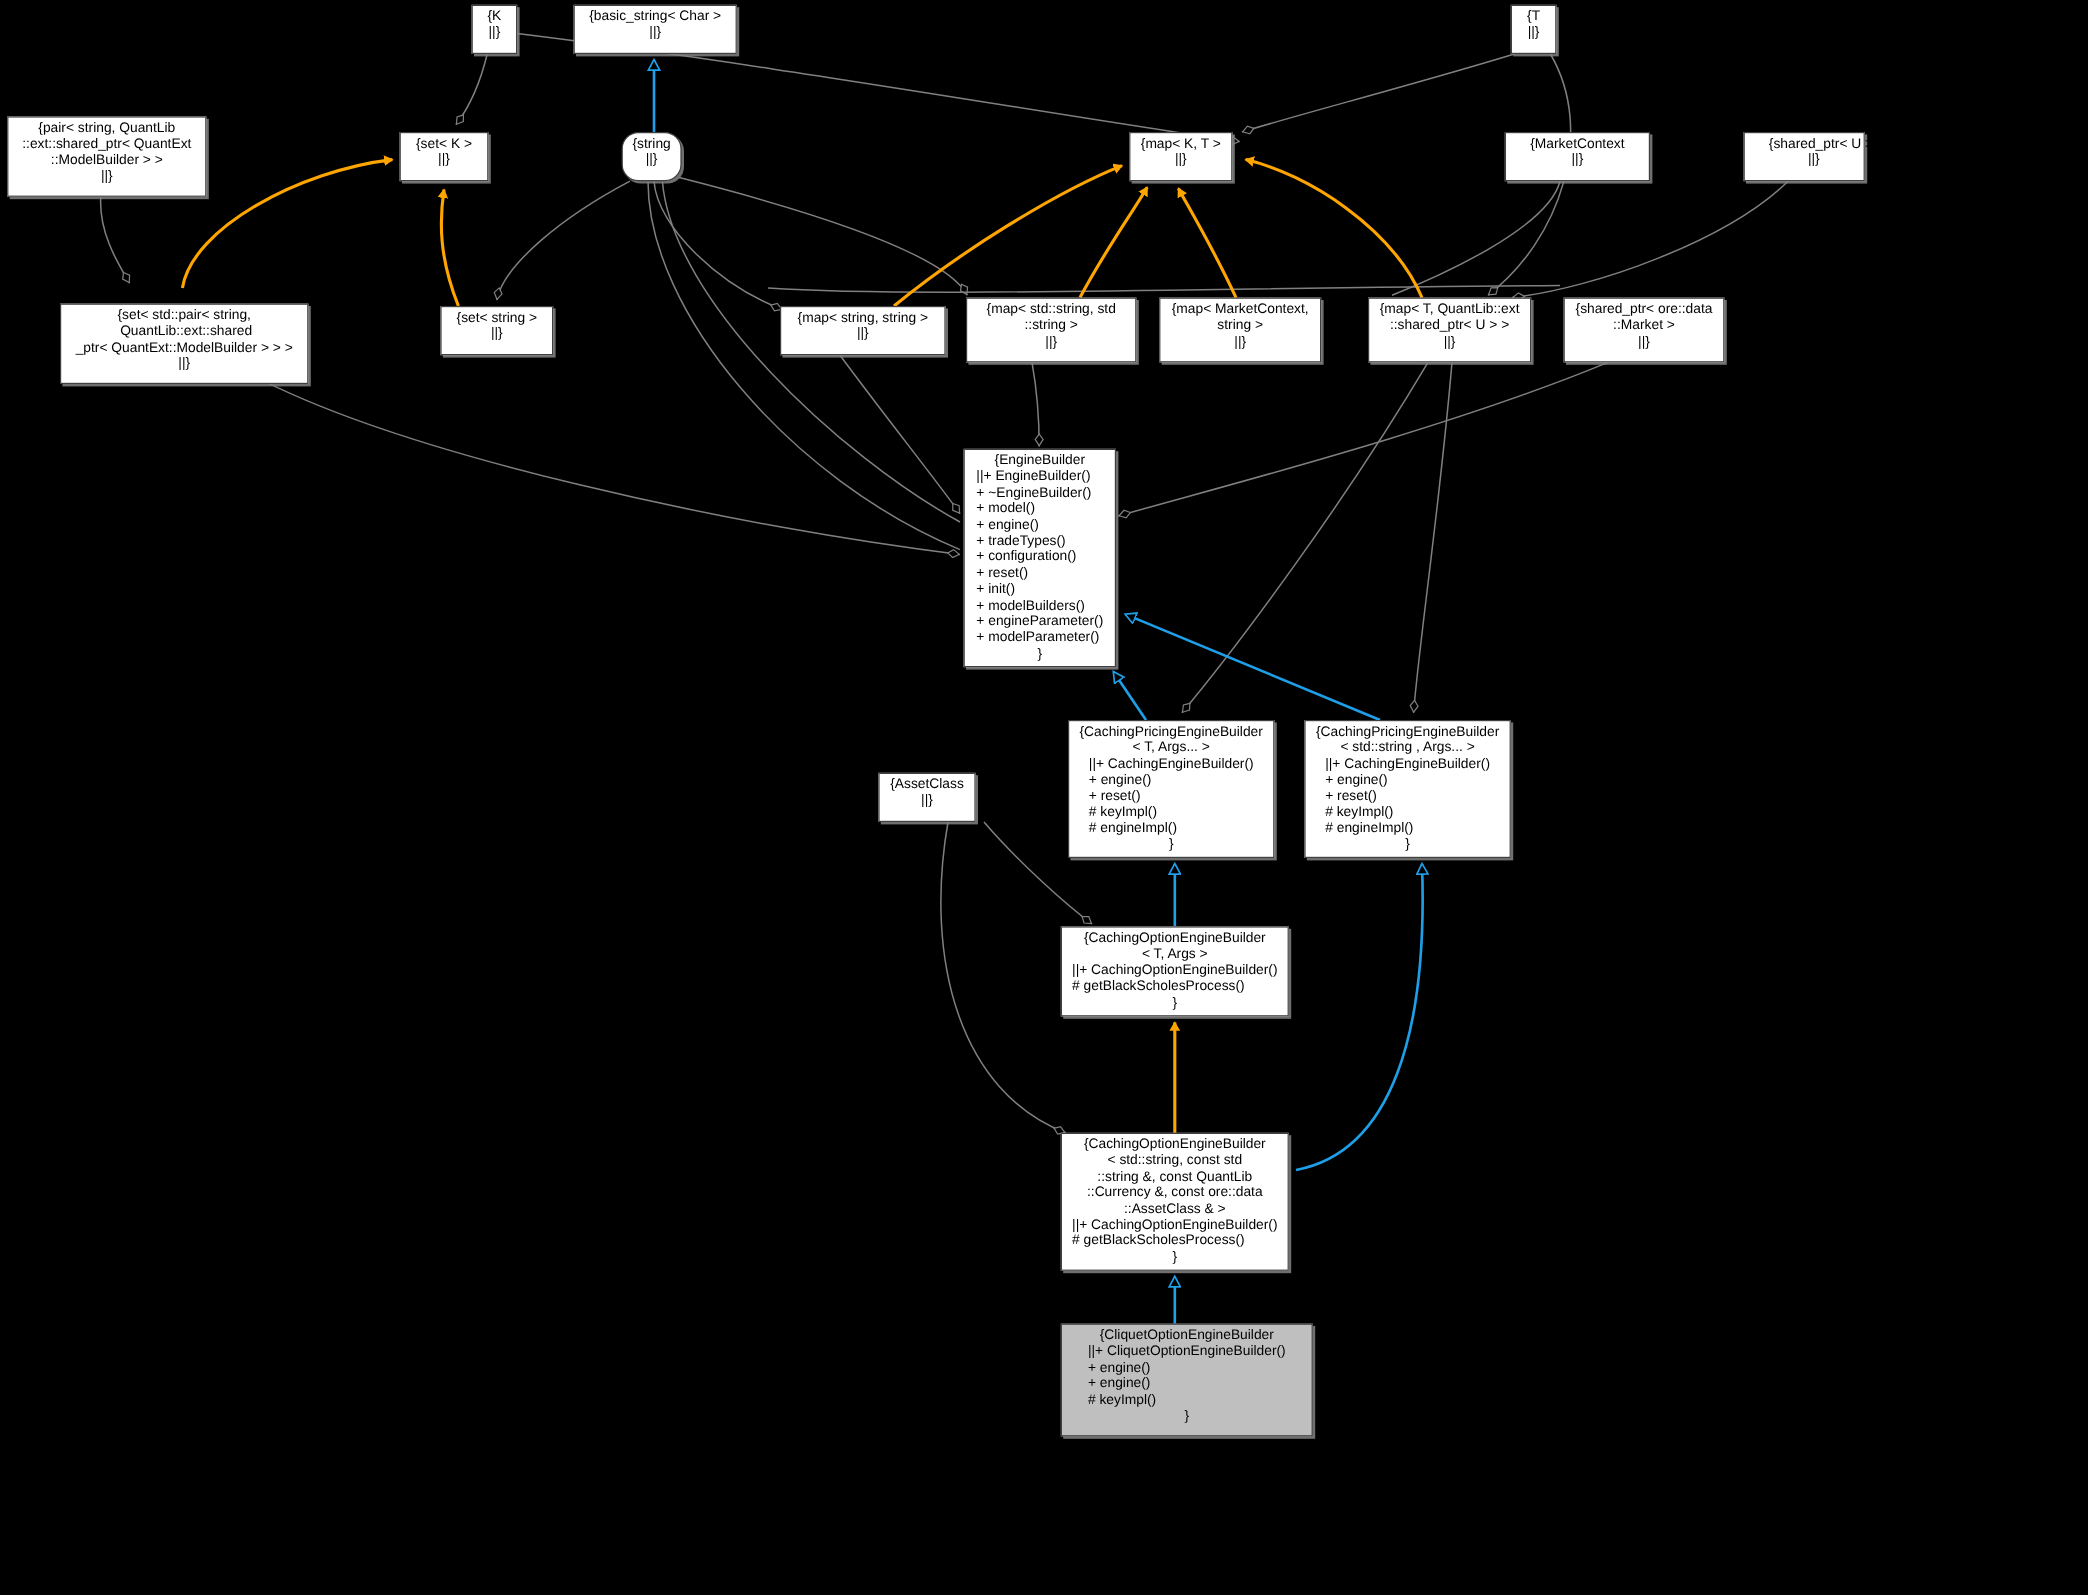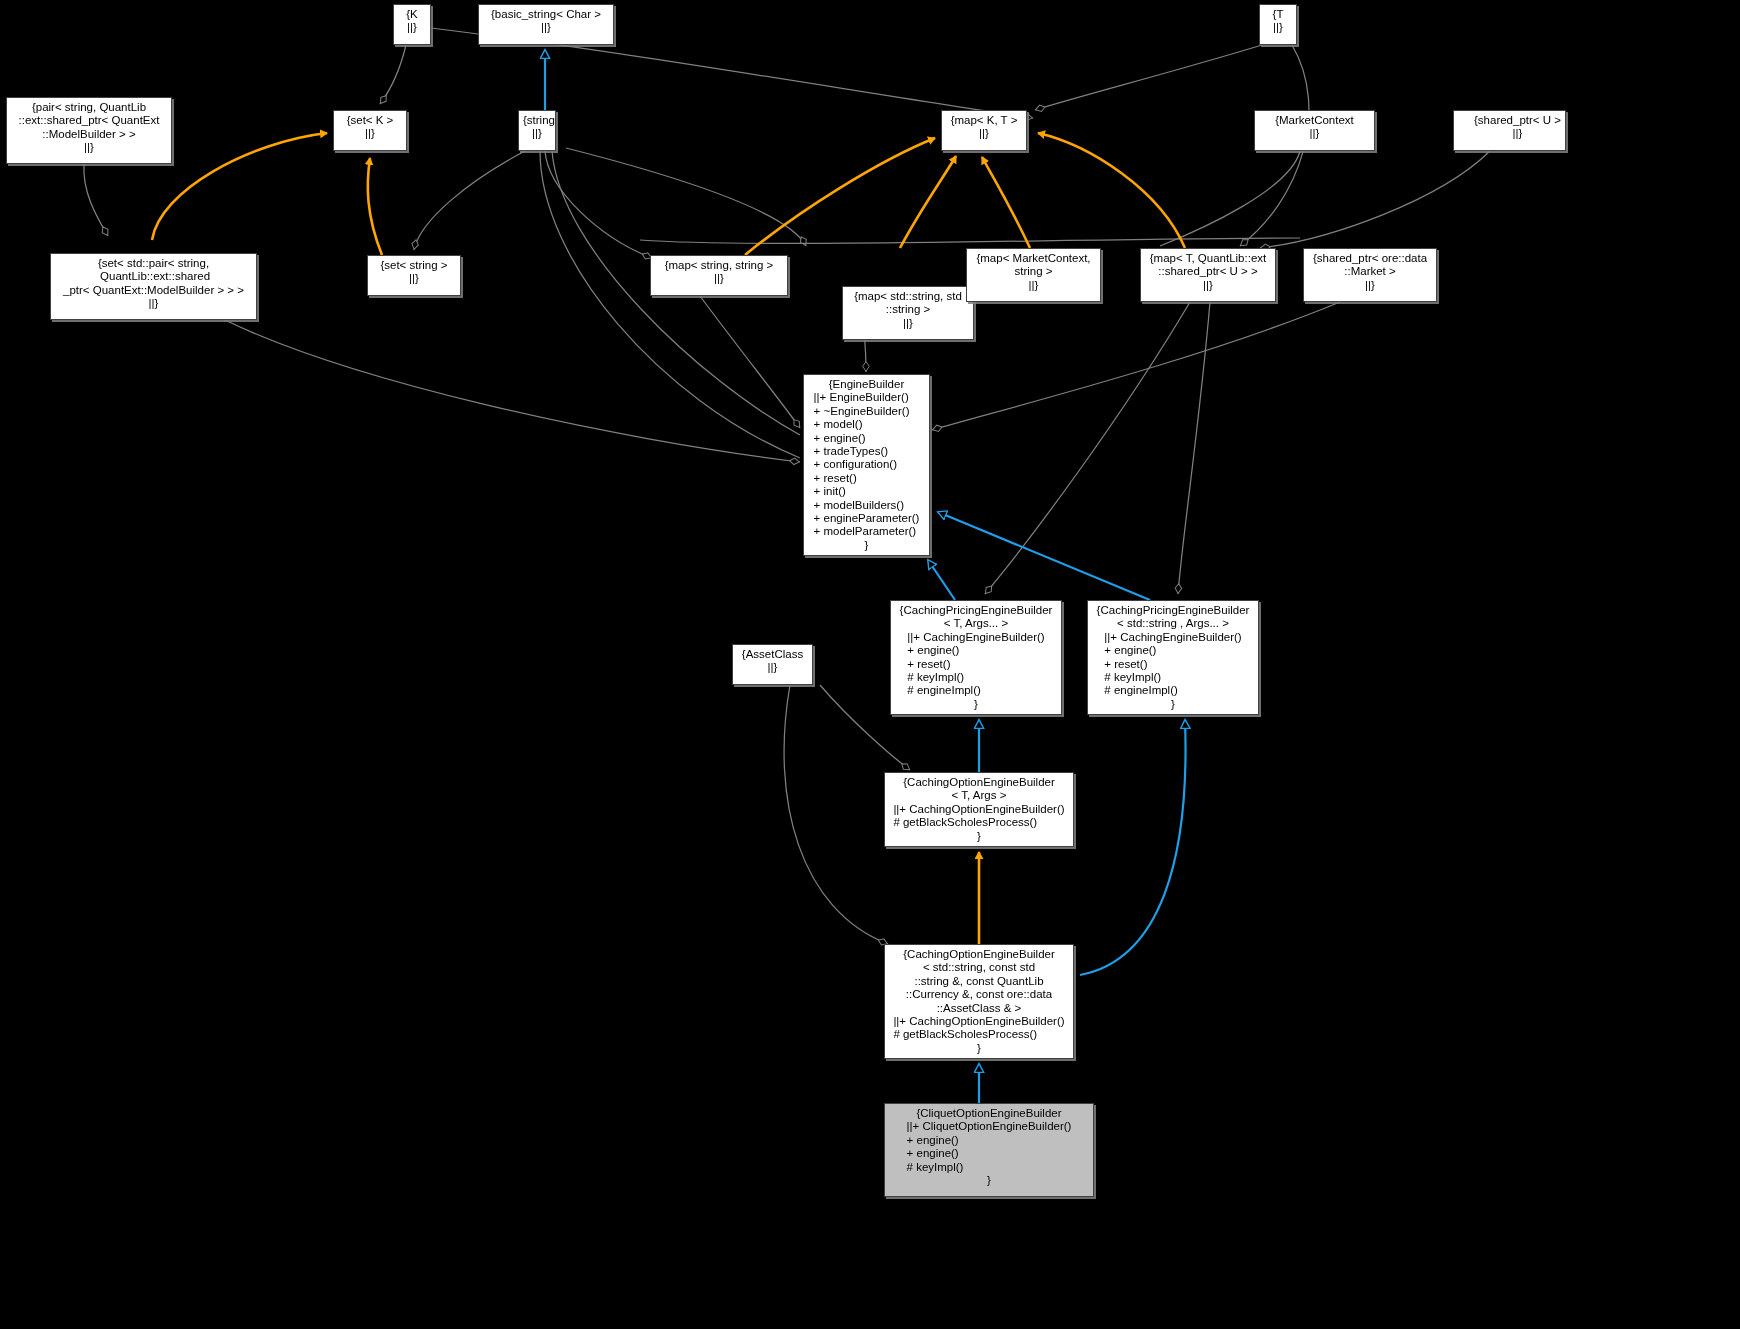--- a/index.html
+++ b/index.html
@@ -114,30 +114,30 @@
   </svg>
 
   <div id="nodes">
       <div class="node" style="left: 393px; top: 4px; width: 38px; min-height: 41px;"><div class="title">{K</div><div class="closer">||}</div></div>
       <div class="node" style="left: 478px; top: 4px; width: 136px; min-height: 41px;"><div class="title">{basic_string&lt; Char &gt;</div><div class="closer">||}</div></div>
       <div class="node" style="left: 1259px; top: 4px; width: 38px; min-height: 41px;"><div class="title">{T</div><div class="closer">||}</div></div>
       <div class="node" style="left: 6px; top: 97px; width: 166px; min-height: 67px;"><div class="title">{pair&lt; string, QuantLib
 ::ext::shared_ptr&lt; QuantExt
 ::ModelBuilder &gt; &gt;</div><div class="closer">||}</div></div>
       <div class="node" style="left: 333px; top: 110px; width: 74px; min-height: 41px;"><div class="title">{set&lt; K &gt;</div><div class="closer">||}</div></div>
-      <div class="node" style="left: 518px; top: 110px; width: 38px; min-height: 41px;"><div class="title">{string</div><div class="closer">||}</div></div>
+      <div class="node" style="left: 518px; top: 110px; width: 50px; min-height: 41px; border-radius: 14px;"><div class="title">{string</div><div class="closer">||}</div></div>
       <div class="node" style="left: 941px; top: 110px; width: 86px; min-height: 41px;"><div class="title">{map&lt; K, T &gt;</div><div class="closer">||}</div></div>
       <div class="node" style="left: 1254px; top: 110px; width: 121px; min-height: 41px;"><div class="title">{MarketContext</div><div class="closer">||}</div></div>
-      <div class="node" style="left: 1453px; top: 110px; width: 113px; min-height: 41px; padding-left: 20px;"><div class="title">{shared_ptr&lt; U &gt;</div><div class="closer">||}</div></div>
+      <div class="node" style="left: 1453px; top: 110px; width: 101px; min-height: 41px; padding-left: 20px;"><div class="title">{shared_ptr&lt; U &gt;</div><div class="closer">||}</div></div>
       <div class="node" style="left: 50px; top: 240px; width: 207px; min-height: 67px; margin-top: 13px;"><div class="title">{set&lt; std::pair&lt; string,
  QuantLib::ext::shared
 _ptr&lt; QuantExt::ModelBuilder &gt; &gt; &gt;</div><div class="closer">||}</div></div>
       <div class="node" style="left: 367px; top: 255px; width: 94px; min-height: 41px;"><div class="title">{set&lt; string &gt;</div><div class="closer">||}</div></div>
       <div class="node" style="left: 650px; top: 255px; width: 138px; min-height: 41px;"><div class="title">{map&lt; string, string &gt;</div><div class="closer">||}</div></div>
-      <div class="node" style="left: 842px; top: 248px; width: 132px; min-height: 54px; margin-top: 38px;"><div class="title">{map&lt; std::string, std
+      <div class="node" style="left: 805px; top: 248px; width: 142px; min-height: 54px;"><div class="title">{map&lt; std::string, std
 ::string &gt;</div><div class="closer">||}</div></div>
       <div class="node" style="left: 966px; top: 248px; width: 135px; min-height: 54px;"><div class="title">{map&lt; MarketContext,
 string &gt;</div><div class="closer">||}</div></div>
       <div class="node" style="left: 1140px; top: 248px; width: 136px; min-height: 54px;"><div class="title">{map&lt; T, QuantLib::ext
 ::shared_ptr&lt; U &gt; &gt;</div><div class="closer">||}</div></div>
       <div class="node" style="left: 1303px; top: 248px; width: 134px; min-height: 54px;"><div class="title">{shared_ptr&lt; ore::data
 ::Market &gt;</div><div class="closer">||}</div></div>
       <div class="node" style="left: 803px; top: 374px; width: 127px; min-height: 181px;"><div class="title">{EngineBuilder</div><div><div class="members"><div>||+ EngineBuilder()</div><div>+ ~EngineBuilder()</div><div>+ model()</div><div>+ engine()</div><div>+ tradeTypes()</div><div>+ configuration()</div><div>+ reset()</div><div>+ init()</div><div>+ modelBuilders()</div><div>+ engineParameter()</div><div>+ modelParameter()</div></div></div><div class="closer">}</div></div>
       <div class="node" style="left: 732px; top: 644px; width: 81px; min-height: 41px;"><div class="title">{AssetClass</div><div class="closer">||}</div></div>
       <div class="node" style="left: 890px; top: 600px; width: 172px; min-height: 115px;"><div class="title">{CachingPricingEngineBuilder

